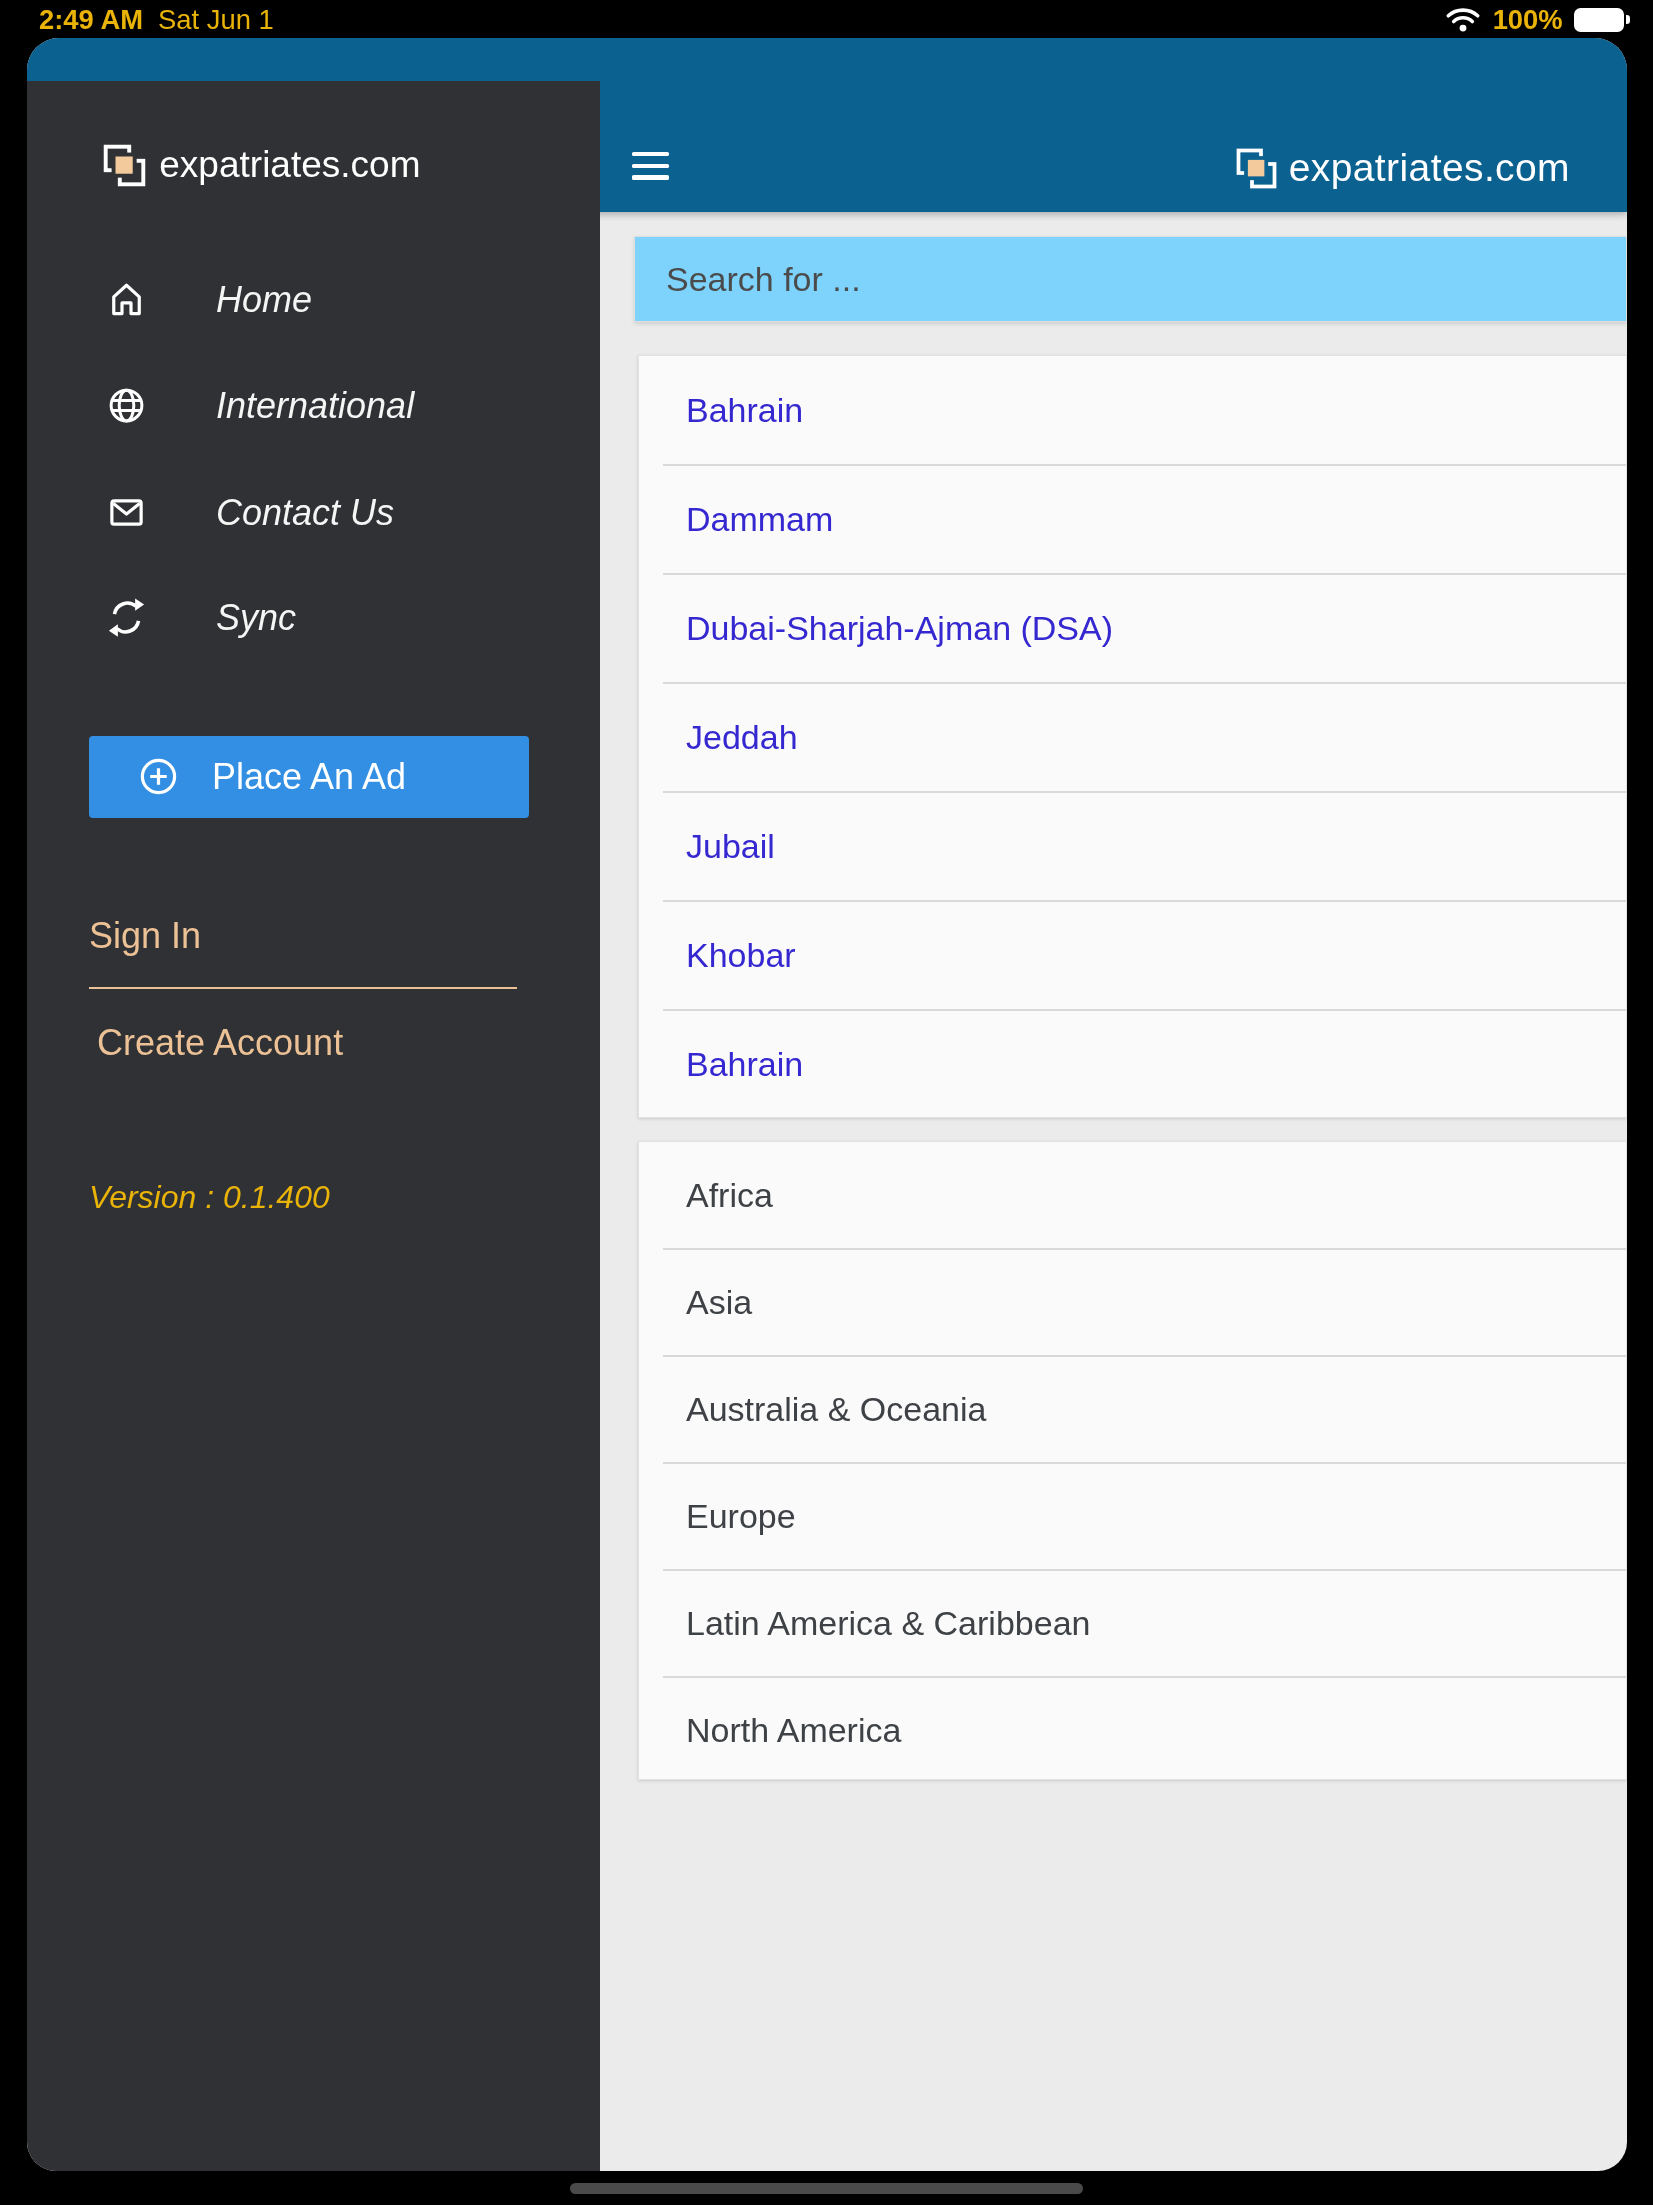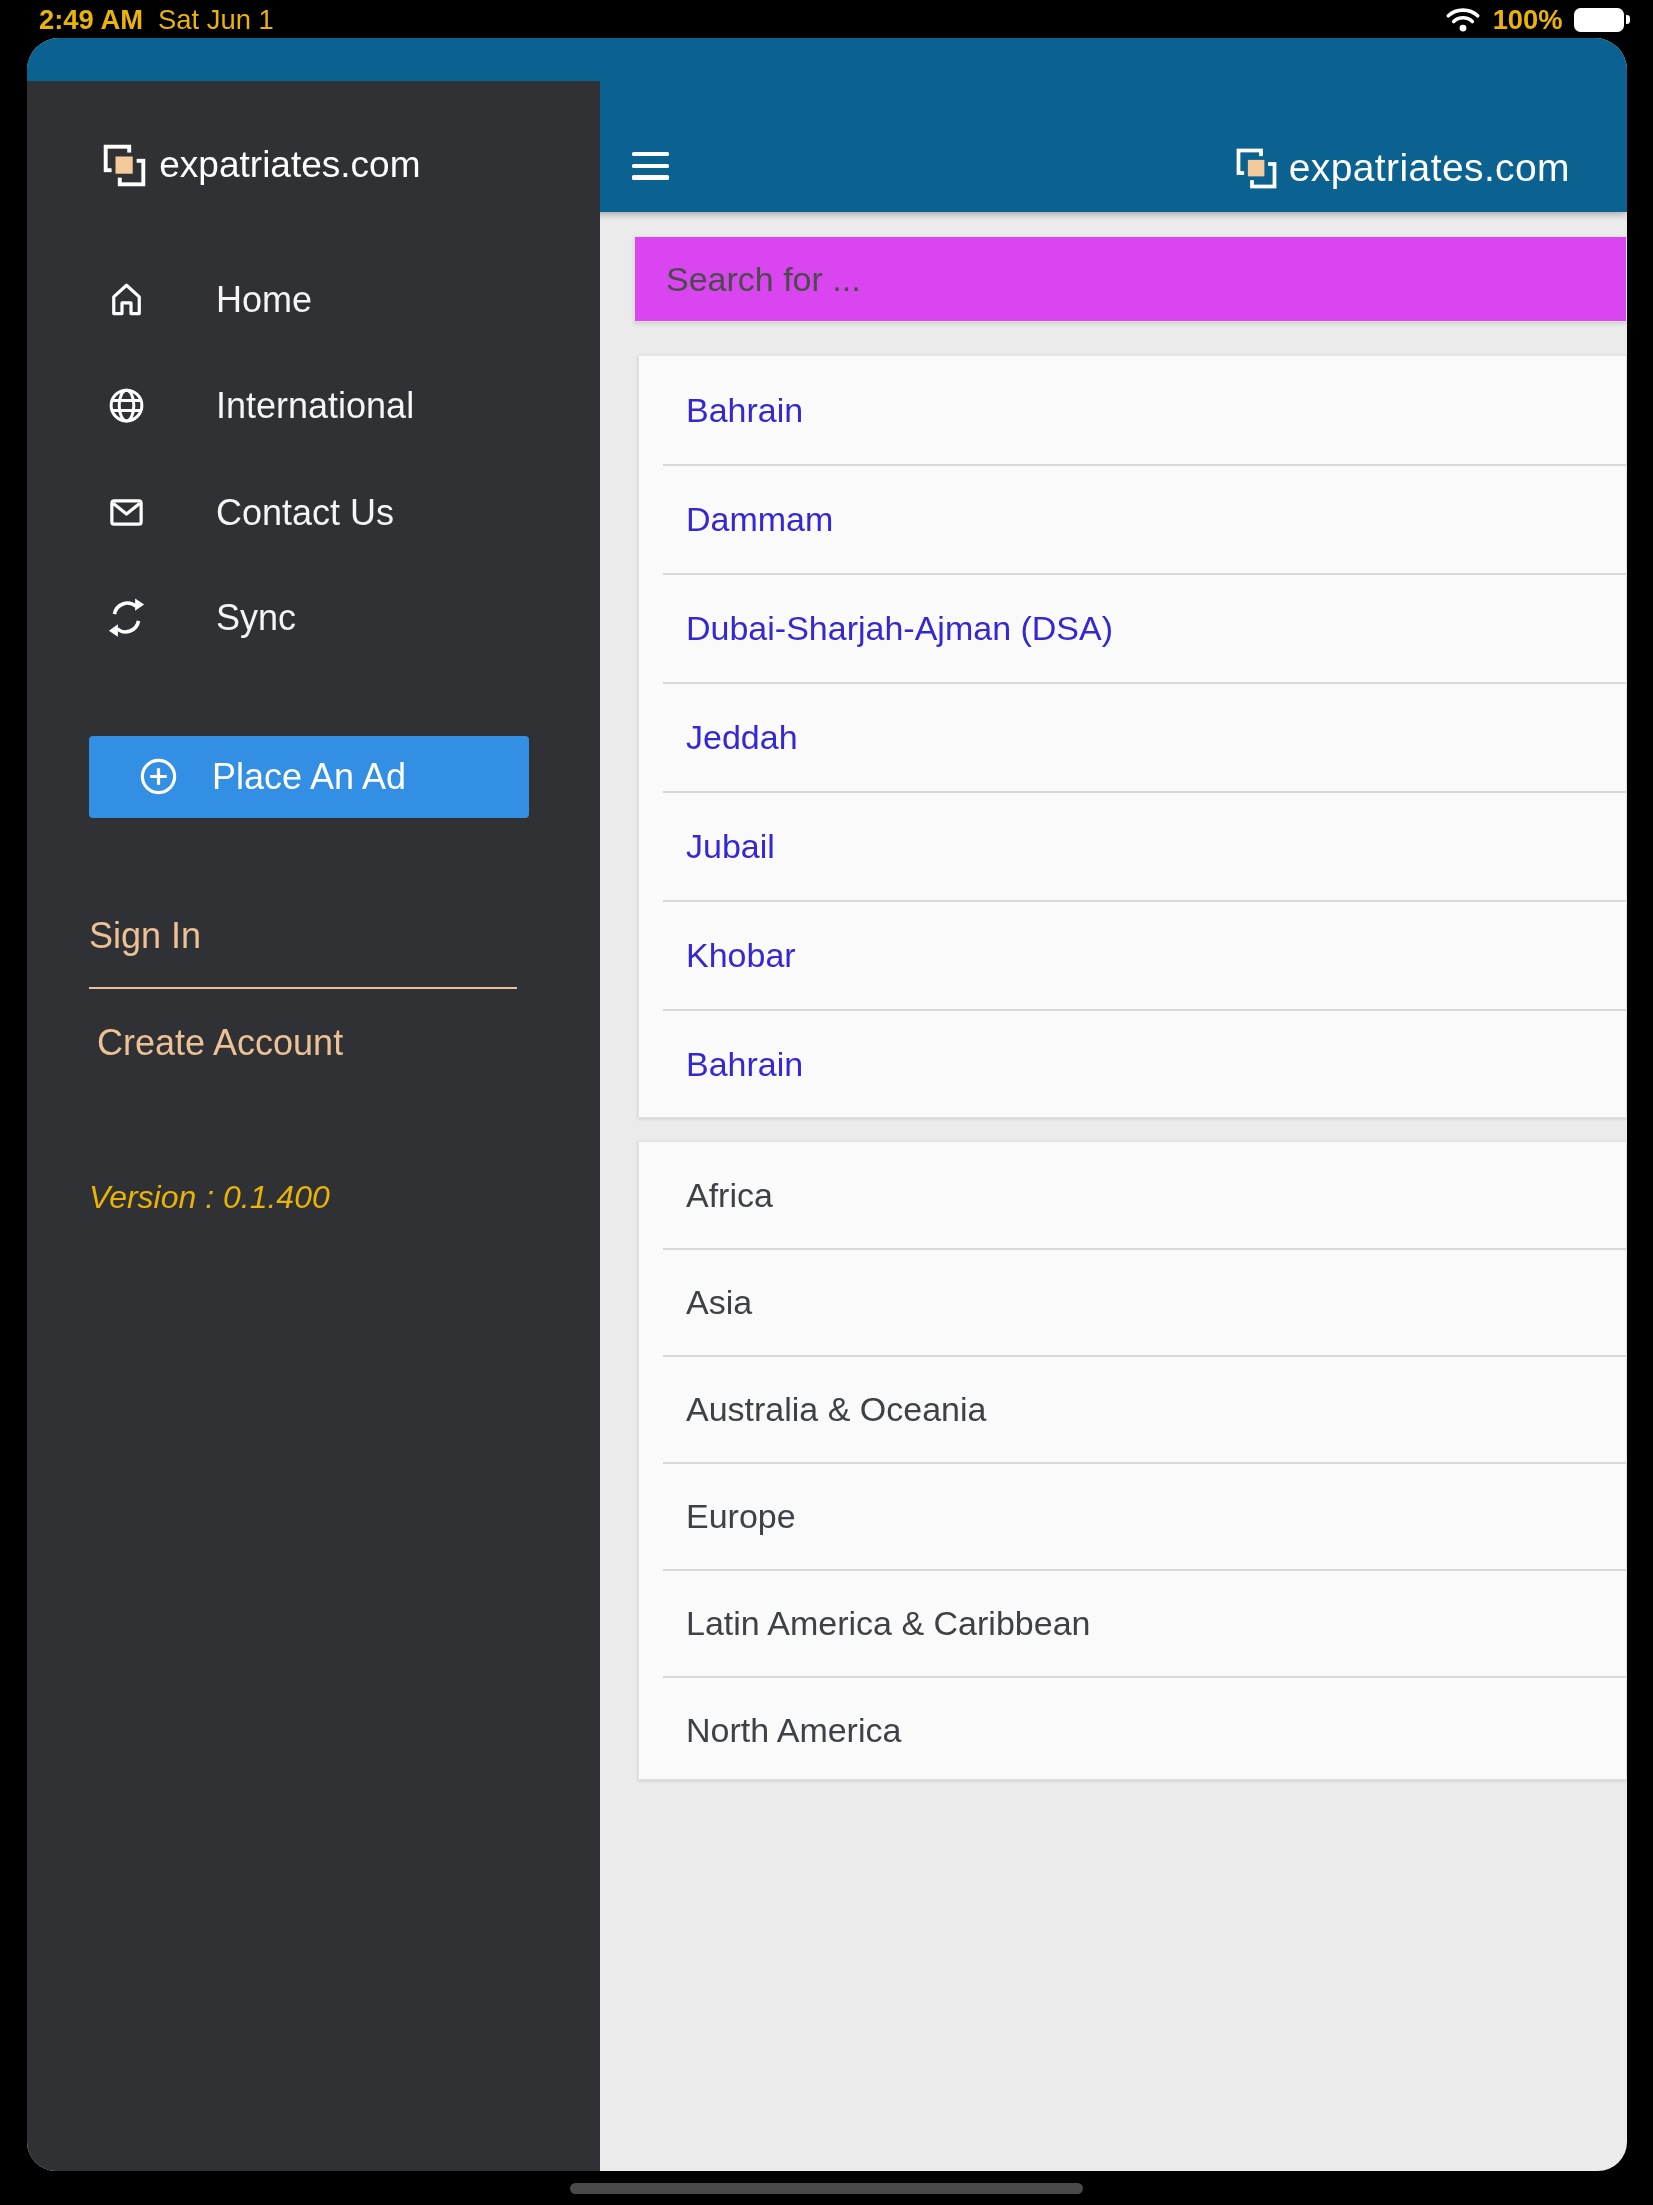--- a/index.html
+++ b/index.html
@@ -26,34 +26,34 @@
   .hdr-brand{position:absolute;right:57px;top:100px;height:60px;display:flex;align-items:center;gap:9.7px;}
   .hdr-brand .brand-text{color:#fff;font-size:39px;font-weight:400;letter-spacing:0.4px;}
 
   
   .sidebar{position:absolute;left:0;top:43px;width:573px;height:2091px;background:#2F3134;}
   .sb-brand{position:absolute;left:74px;top:58px;height:52px;display:flex;align-items:center;gap:11.3px;}
   .sb-brand .brand-text{color:#fff;font-size:37px;font-weight:500;}
   .menu-item{position:absolute;left:0;width:100%;height:52px;cursor:pointer;}
   .menu-item .mi-icon{position:absolute;left:77px;top:3.2px;width:45px;height:45px;}
   .menu-item .mi-label{position:absolute;left:189px;top:50%;transform:translateY(-50%);
-                       color:#F5F5F5;font-size:36px;font-weight:400;}
+                       color:#F5F5F5;font-size:36px;font-weight:400;font-style:italic;}
   .place-ad{position:absolute;left:62px;top:655px;width:440px;height:82px;background:#338FE3;
             border-radius:4px;cursor:pointer;}
   .place-ad .pa-icon{position:absolute;left:47px;top:18px;width:45px;height:45px;}
   .place-ad .pa-label{position:absolute;left:0;top:0;width:100%;height:100%;display:flex;
             align-items:center;justify-content:center;color:#fff;font-size:36px;font-weight:400;}
   .auth-link{position:absolute;left:62px;color:#EDC196;font-size:36px;font-weight:400;cursor:pointer;}
   .sign-in{top:834px;}
   .create-account{top:941px;margin-left:8px;}
   .auth-divider{position:absolute;left:62px;top:906px;width:428px;height:2.4px;background:#EDC196;}
   .version{position:absolute;left:62px;top:1098px;color:#eab308;font-size:32px;font-style:italic;}
 
   
-  .search-box{position:absolute;left:607px;top:198px;width:993px;height:86px;background:#d946ef;
+  .search-box{position:absolute;left:607px;top:198px;width:993px;height:86px;background:#7dd3fc;
               border:0.8px solid #DFDFDF;box-sizing:border-box;box-shadow:0 1.6px 4px rgba(0,0,0,.12);}
   .search-box input{width:100%;height:100%;border:0;outline:none;background:transparent;
               padding:0 0 0 31px;font-family:"Liberation Sans",sans-serif;font-size:34px;color:#222;box-sizing:border-box;}
   .search-box input::placeholder{color:#4B4B4B;opacity:1;}
 
   .card{position:absolute;left:611px;width:989px;background:#FAFAFA;border:0.8px solid #E2E2E2;
         box-sizing:border-box;box-shadow:0 0.8px 3.2px rgba(0,0,0,.14);}
   .card-cities{top:317px;height:763px;}
   .card-regions{top:1103px;height:639px;}
   .row{position:relative;display:flex;align-items:center;padding-left:47px;cursor:pointer;}

